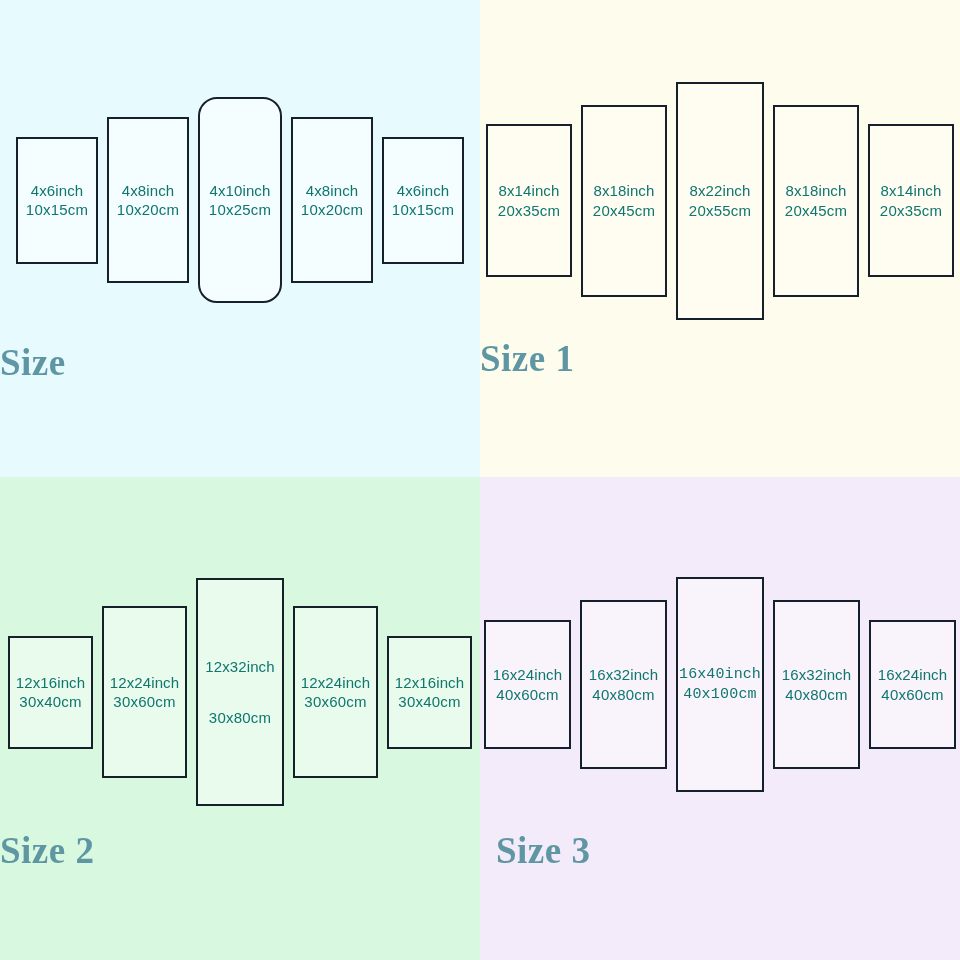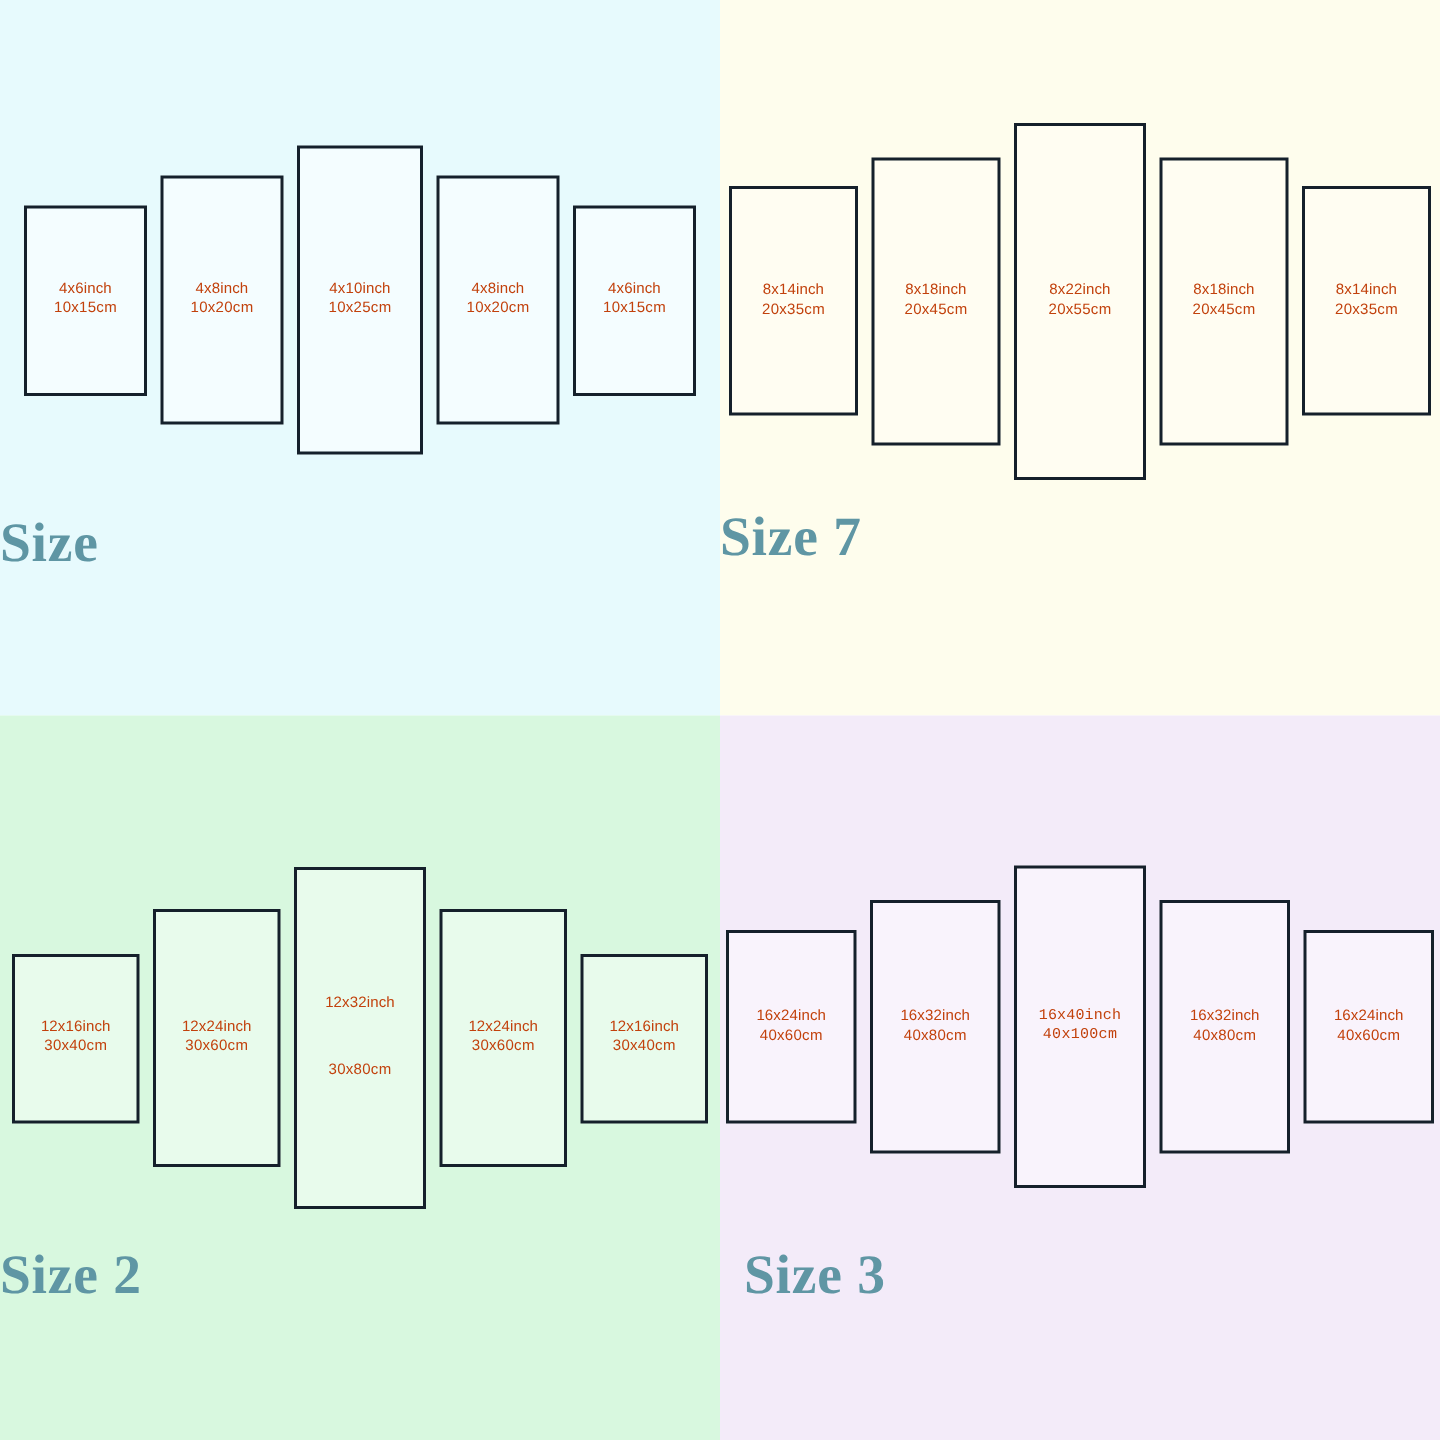--- a/index.html
+++ b/index.html
@@ -34,22 +34,22 @@
     position:relative;
     border:2px solid #15202b;
     display:flex;
     align-items:center;
     justify-content:center;
     flex-direction:column;
     line-height:1.28;
     text-align:center;
   }
   .panel-text {
-    color:#c2410c;
-    font-size:10px;
+    color:#0f766e;
+    font-size:15px;
     letter-spacing:0.1px;
     white-space:nowrap;
   }
   .panel-text.l2 { letter-spacing:0.2px; }
   
   .size-title {
     position:absolute;
     left:0; right:0;
     text-align:left;
     font-family:"Liberation Serif", serif;
@@ -66,21 +66,21 @@
     <div class="quadrant" style="background: rgb(231, 250, 253);">
       <div class="cluster" style="top: 90px; height: 220px;">
         <div class="panel" style="width: 82px; height: 127px; background: rgb(244, 253, 255);">
           <div class="panel-text">4x6inch</div>
           <div class="panel-text l2">10x15cm</div>
         </div>
         <div class="panel" style="width: 82px; height: 166px; background: rgb(244, 253, 255);">
           <div class="panel-text">4x8inch</div>
           <div class="panel-text l2">10x20cm</div>
         </div>
-        <div class="panel" style="width: 84px; height: 206px; background: rgb(244, 253, 255);">
+        <div class="panel" style="width: 84px; height: 206px; background: rgb(244, 253, 255); border-radius: 19px;">
           <div class="panel-text">4x10inch</div>
           <div class="panel-text l2">10x25cm</div>
         </div>
         <div class="panel" style="width: 82px; height: 166px; background: rgb(244, 253, 255);">
           <div class="panel-text">4x8inch</div>
           <div class="panel-text l2">10x20cm</div>
         </div>
         <div class="panel" style="width: 82px; height: 127px; background: rgb(244, 253, 255);">
           <div class="panel-text">4x6inch</div>
           <div class="panel-text l2">10x15cm</div>
@@ -104,21 +104,21 @@
         </div>
         <div class="panel" style="width: 86px; height: 192px; background: rgb(255, 253, 242);">
           <div class="panel-text">8x18inch</div>
           <div class="panel-text l2">20x45cm</div>
         </div>
         <div class="panel" style="width: 86px; height: 153px; background: rgb(255, 253, 242);">
           <div class="panel-text">8x14inch</div>
           <div class="panel-text l2">20x35cm</div>
         </div>
       </div>
-      <div class="size-title" style="top: 337px;">Size 7</div>
+      <div class="size-title" style="top: 337px;">Size 1</div>
     </div>
     <div class="quadrant" style="background: rgb(216, 248, 223);">
       <div class="cluster" style="top: 95px; height: 240px;">
         <div class="panel" style="width: 85px; height: 113px; background: rgb(232, 251, 236);">
           <div class="panel-text">12x16inch</div>
           <div class="panel-text l2">30x40cm</div>
         </div>
         <div class="panel" style="width: 85px; height: 172px; background: rgb(232, 251, 236);">
           <div class="panel-text">12x24inch</div>
           <div class="panel-text l2">30x60cm</div>

